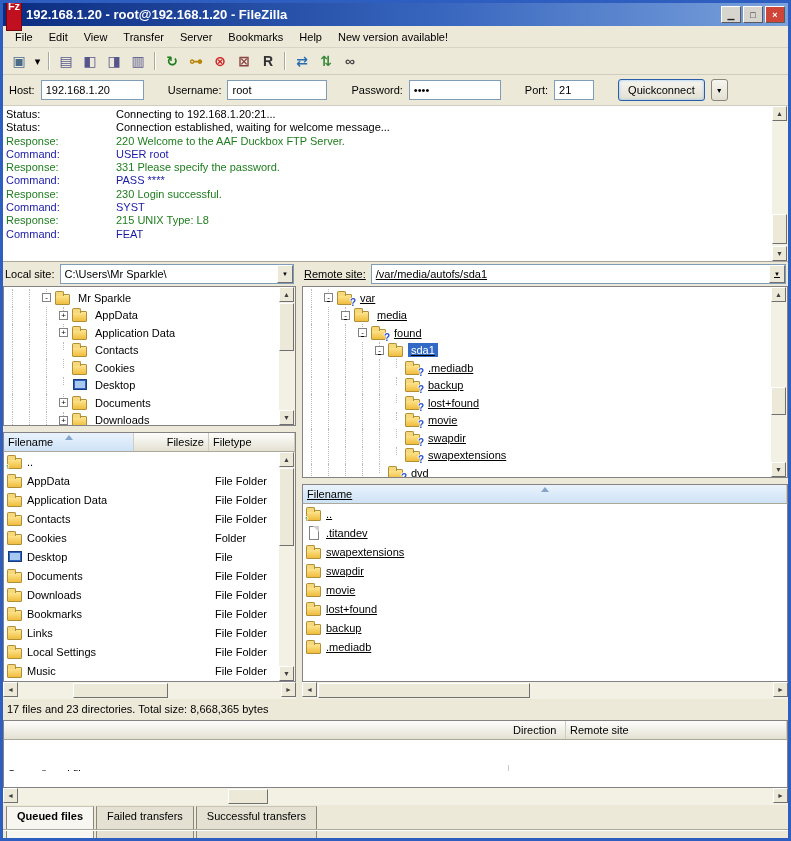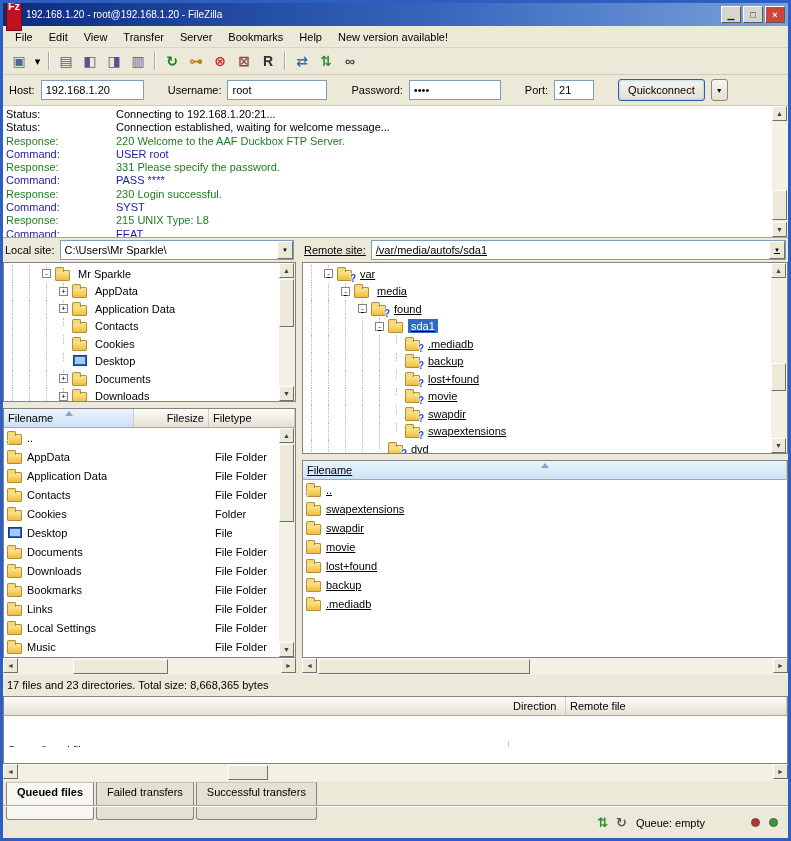--- a/index.html
+++ b/index.html
@@ -5,21 +5,21 @@
   * { box-sizing: border-box; margin: 0; padding: 0; }
   body { margin:0; background:#fff; font-family:"Liberation Sans","DejaVu Sans",sans-serif; }
   .window{ width:791px; height:841px; border:3px solid #2E5FC0; background:#ece9d8;
            display:flex; flex-direction:column; font-size:11px; color:#000; overflow:hidden;}
 
   
   .titlebar{ height:23px; flex:none; background:linear-gradient(to right,#0B2C80,#3765BE 55%,#7AA2DC);
              display:flex; align-items:center; padding:0 3px; gap:4px;}
   .app-logo{ width:16px; height:32px; background:#c01020; border:1px solid #700812; color:#fff;
              font-weight:bold; font-size:11px; line-height:13px; text-align:center; flex:none;}
-  .title-text{ color:#fff; font-weight:normal; font-size:10px; flex:1; white-space:nowrap; overflow:hidden;}
+  .title-text{ color:#fff; font-weight:bold; font-size:13px; flex:1; white-space:nowrap; overflow:hidden;}
   .win-btns{ display:flex; gap:2px; flex:none;}
   .win-btn{ width:20px; height:17px; background:#d8d5ce; border:1px solid; border-color:#fff #5a5a5a #5a5a5a #fff;
             font-size:9px; line-height:14px; text-align:center; color:#222; cursor:default;}
   .win-btn.close{ background:#cf4537; color:#fff; font-weight:bold;}
 
   
   .menubar{ height:22px; flex:none; display:flex; align-items:center; padding-left:4px;
             border-bottom:1px solid #d8d4c6;}
   .menu-item{ padding:3px 8px; white-space:nowrap;}
 
@@ -40,21 +40,21 @@
   .qc-input{ height:20px; border:1px solid #7f9db9; background:#fff; padding:1px 4px;
              font:11px "Liberation Sans","DejaVu Sans",sans-serif;}
   .w-host{width:103px;} .w-user{width:100px;} .w-pass{width:92px;} .w-port{width:40px;}
   .qc-btn{ height:22px; padding:2px 9px; background:linear-gradient(#f6f5f0,#e3e0d2);
            border:1px solid #2b5da8; border-radius:3px; box-shadow:inset 0 0 3px #8fc0f0;
            font:11px "Liberation Sans","DejaVu Sans",sans-serif;}
   .qc-drop{ height:22px; width:17px; background:linear-gradient(#f6f5f0,#e3e0d2);
             border:1px solid #8a867a; border-radius:3px; font-size:7px;}
 
   
-  .log{ height:132px; flex:none; background:#fff; border-bottom:1px solid #a8a49a;
+  .log{ height:156px; flex:none; background:#fff; border-bottom:1px solid #a8a49a;
         position:relative; overflow:hidden; padding:2px 18px 8px 3px;}
   .log-line{ height:13.3px; display:flex; white-space:nowrap; overflow:hidden;}
   .log-label{ width:110px; flex:none;}
   .t-status{ color:#000;} .t-command{ color:#1a1aa6;} .t-response{ color:#1f7d1f;}
 
   
   .vscroll{ position:absolute; top:0; right:0; bottom:0; width:16px; background:#f3f1e4; z-index:3;}
   .hscroll{ position:relative; height:17px; flex:none; background:#f3f1e4;}
   .sbtn{ position:absolute; background:#ece9d8; border:1px solid; border-color:#fff #707070 #707070 #fff;
          font-size:7px; color:#404040; text-align:center; line-height:13px;}
@@ -652,20 +652,26 @@
             <div class="frow">
               <span class="fcell fc-name">
                 <span class="ficon folder">
                   <i class="upm">↑</i>
                 </span>
                 <span class="fname">..</span>
               </span>
             </div>
             <div class="frow">
               <span class="fcell fc-name">
+                <span class="ficon file"></span>
+                <span class="fname">.titandev</span>
+              </span>
+            </div>
+            <div class="frow">
+              <span class="fcell fc-name">
                 <span class="ficon folder"></span>
                 <span class="fname">swapextensions</span>
               </span>
             </div>
             <div class="frow">
               <span class="fcell fc-name">
                 <span class="ficon folder"></span>
                 <span class="fname">swapdir</span>
               </span>
             </div>
@@ -699,21 +705,21 @@
         <div class="sbtn sb-left">◄</div>
         <div class="hthumb" style="left:16px;width:212px;"></div>
         <div class="sbtn sb-right">►</div>
       </div>
     </div>
   </div>
 
   <div class="queue-header" id="queue-header">
       <span class="hcell">Server/Local file</span>
       <span class="hcell">Direction</span>
-      <span class="hcell">Remote file</span>
+      <span class="hcell">Remote site</span>
     </div>
   <div class="queue-body"></div>
   <div class="hscroll">
     <div class="sbtn sb-left">◄</div>
     <div class="hthumb" style="left:225px;width:40px;"></div>
     <div class="sbtn sb-right">►</div>
   </div>
   <div class="tabs" id="tabs">
       <span class="tab active">Queued files</span>
       <span class="tab">Failed transfers</span>

